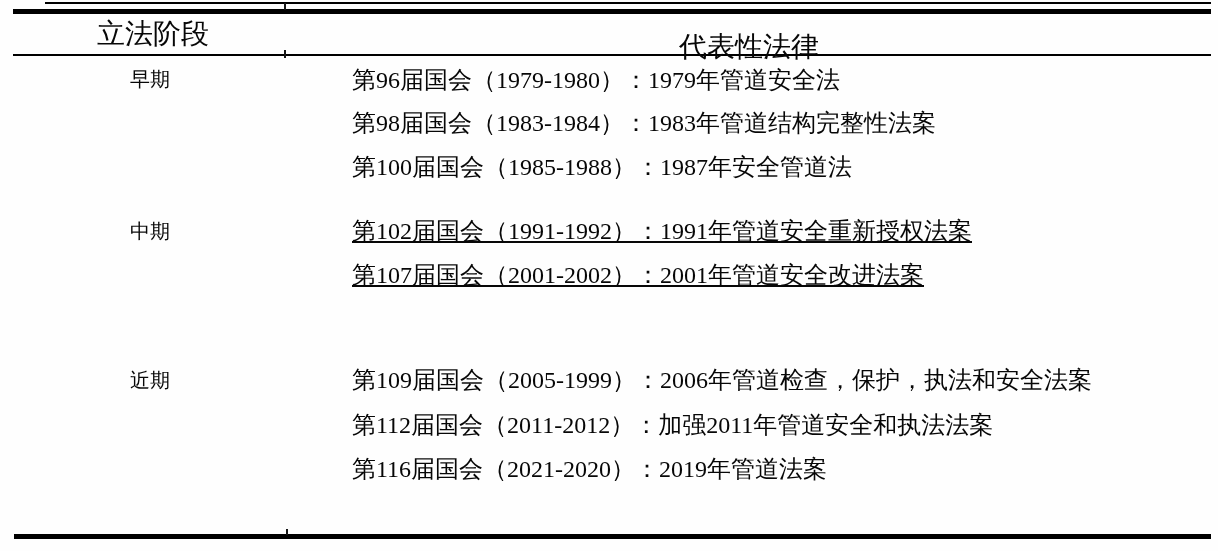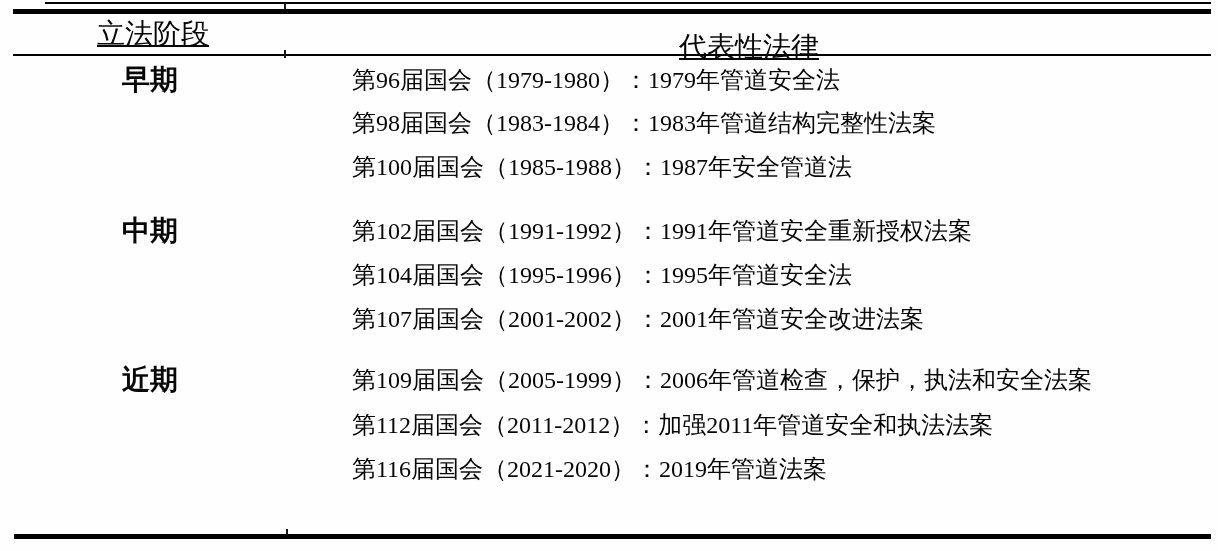--- a/index.html
+++ b/index.html
@@ -25,47 +25,46 @@
   .tick { position: absolute; width: 1.5px; background: #161616; }
   .tick-top    { left: 284px; top: 3px;   height: 7px; }
   .tick-header { left: 284px; top: 50px;  height: 8px; }
   .tick-bottom { left: 286px; top: 529px; height: 6px; }
 
   
   .hdr {
     position: absolute; top: 14px; height: 32px;
     line-height: 40px; font-size: 28px; text-align: center;
     white-space: nowrap;
-    text-decoration: underline;
   }
   .hdr-stage { left: 0; width: 306px; }
   .hdr-laws  { left: 283px; width: 932px; margin-top: 13px; }
 
   
   .group { position: absolute; left: 0; width: 1218px; }
   .group-early  { top: 58px; }
   .group-middle { top: 209px; }
   .group-recent { top: 358px; }
 
   .stage-cell {
     position: absolute; left: 0; top: 0; width: 300px;
     display: flex; align-items: center; justify-content: center;
-    font-size: 28px; white-space: nowrap; font-weight: bold;
+    font-size: 20px; white-space: nowrap;
   }
   .group-early  .stage-cell { height: 43.5px; }
   .group-middle .stage-cell { height: 44px; }
   .group-recent .stage-cell { height: 44.6px; }
 
   .laws { position: absolute; left: 352px; top: 0; width: 866px; }
   .law-row {
     display: flex; align-items: center;
     font-size: 24px; white-space: nowrap;
   }
   .group-early  .law-row { height: 43.5px; }
-  .group-middle .law-row { height: 44px; }
+  .group-middle .law-row { height: 44px; text-decoration: underline; }
   .group-recent .law-row { height: 44.6px; }
 </style>
 </head>
 <body>
 
 <div class="page">
 
   <div class="rule rule-top-thin"></div>
   <div class="rule rule-top-thick"></div>
   <div class="rule rule-header"></div>
@@ -83,21 +82,20 @@
       <div class="law-row">第96届国会（1979-1980）：1979年管道安全法</div>
       <div class="law-row">第98届国会（1983-1984）：1983年管道结构完整性法案</div>
       <div class="law-row">第100届国会（1985-1988）：1987年安全管道法</div>
     </div>
   </div>
 
   <div class="group group-middle">
     <div class="stage-cell">中期</div>
     <div class="laws">
       <div class="law-row">第102届国会（1991-1992）：1991年管道安全重新授权法案</div>
-      <div class="law-row">第104届国会（1995-1996）：1995年管道安全法</div>
       <div class="law-row">第107届国会（2001-2002）：2001年管道安全改进法案</div>
     </div>
   </div>
 
   <div class="group group-recent">
     <div class="stage-cell">近期</div>
     <div class="laws">
       <div class="law-row">第109届国会（2005-1999）：2006年管道检查，保护，执法和安全法案</div>
       <div class="law-row">第112届国会（2011-2012）：加强2011年管道安全和执法法案</div>
       <div class="law-row">第116届国会（2021-2020）：2019年管道法案</div>

